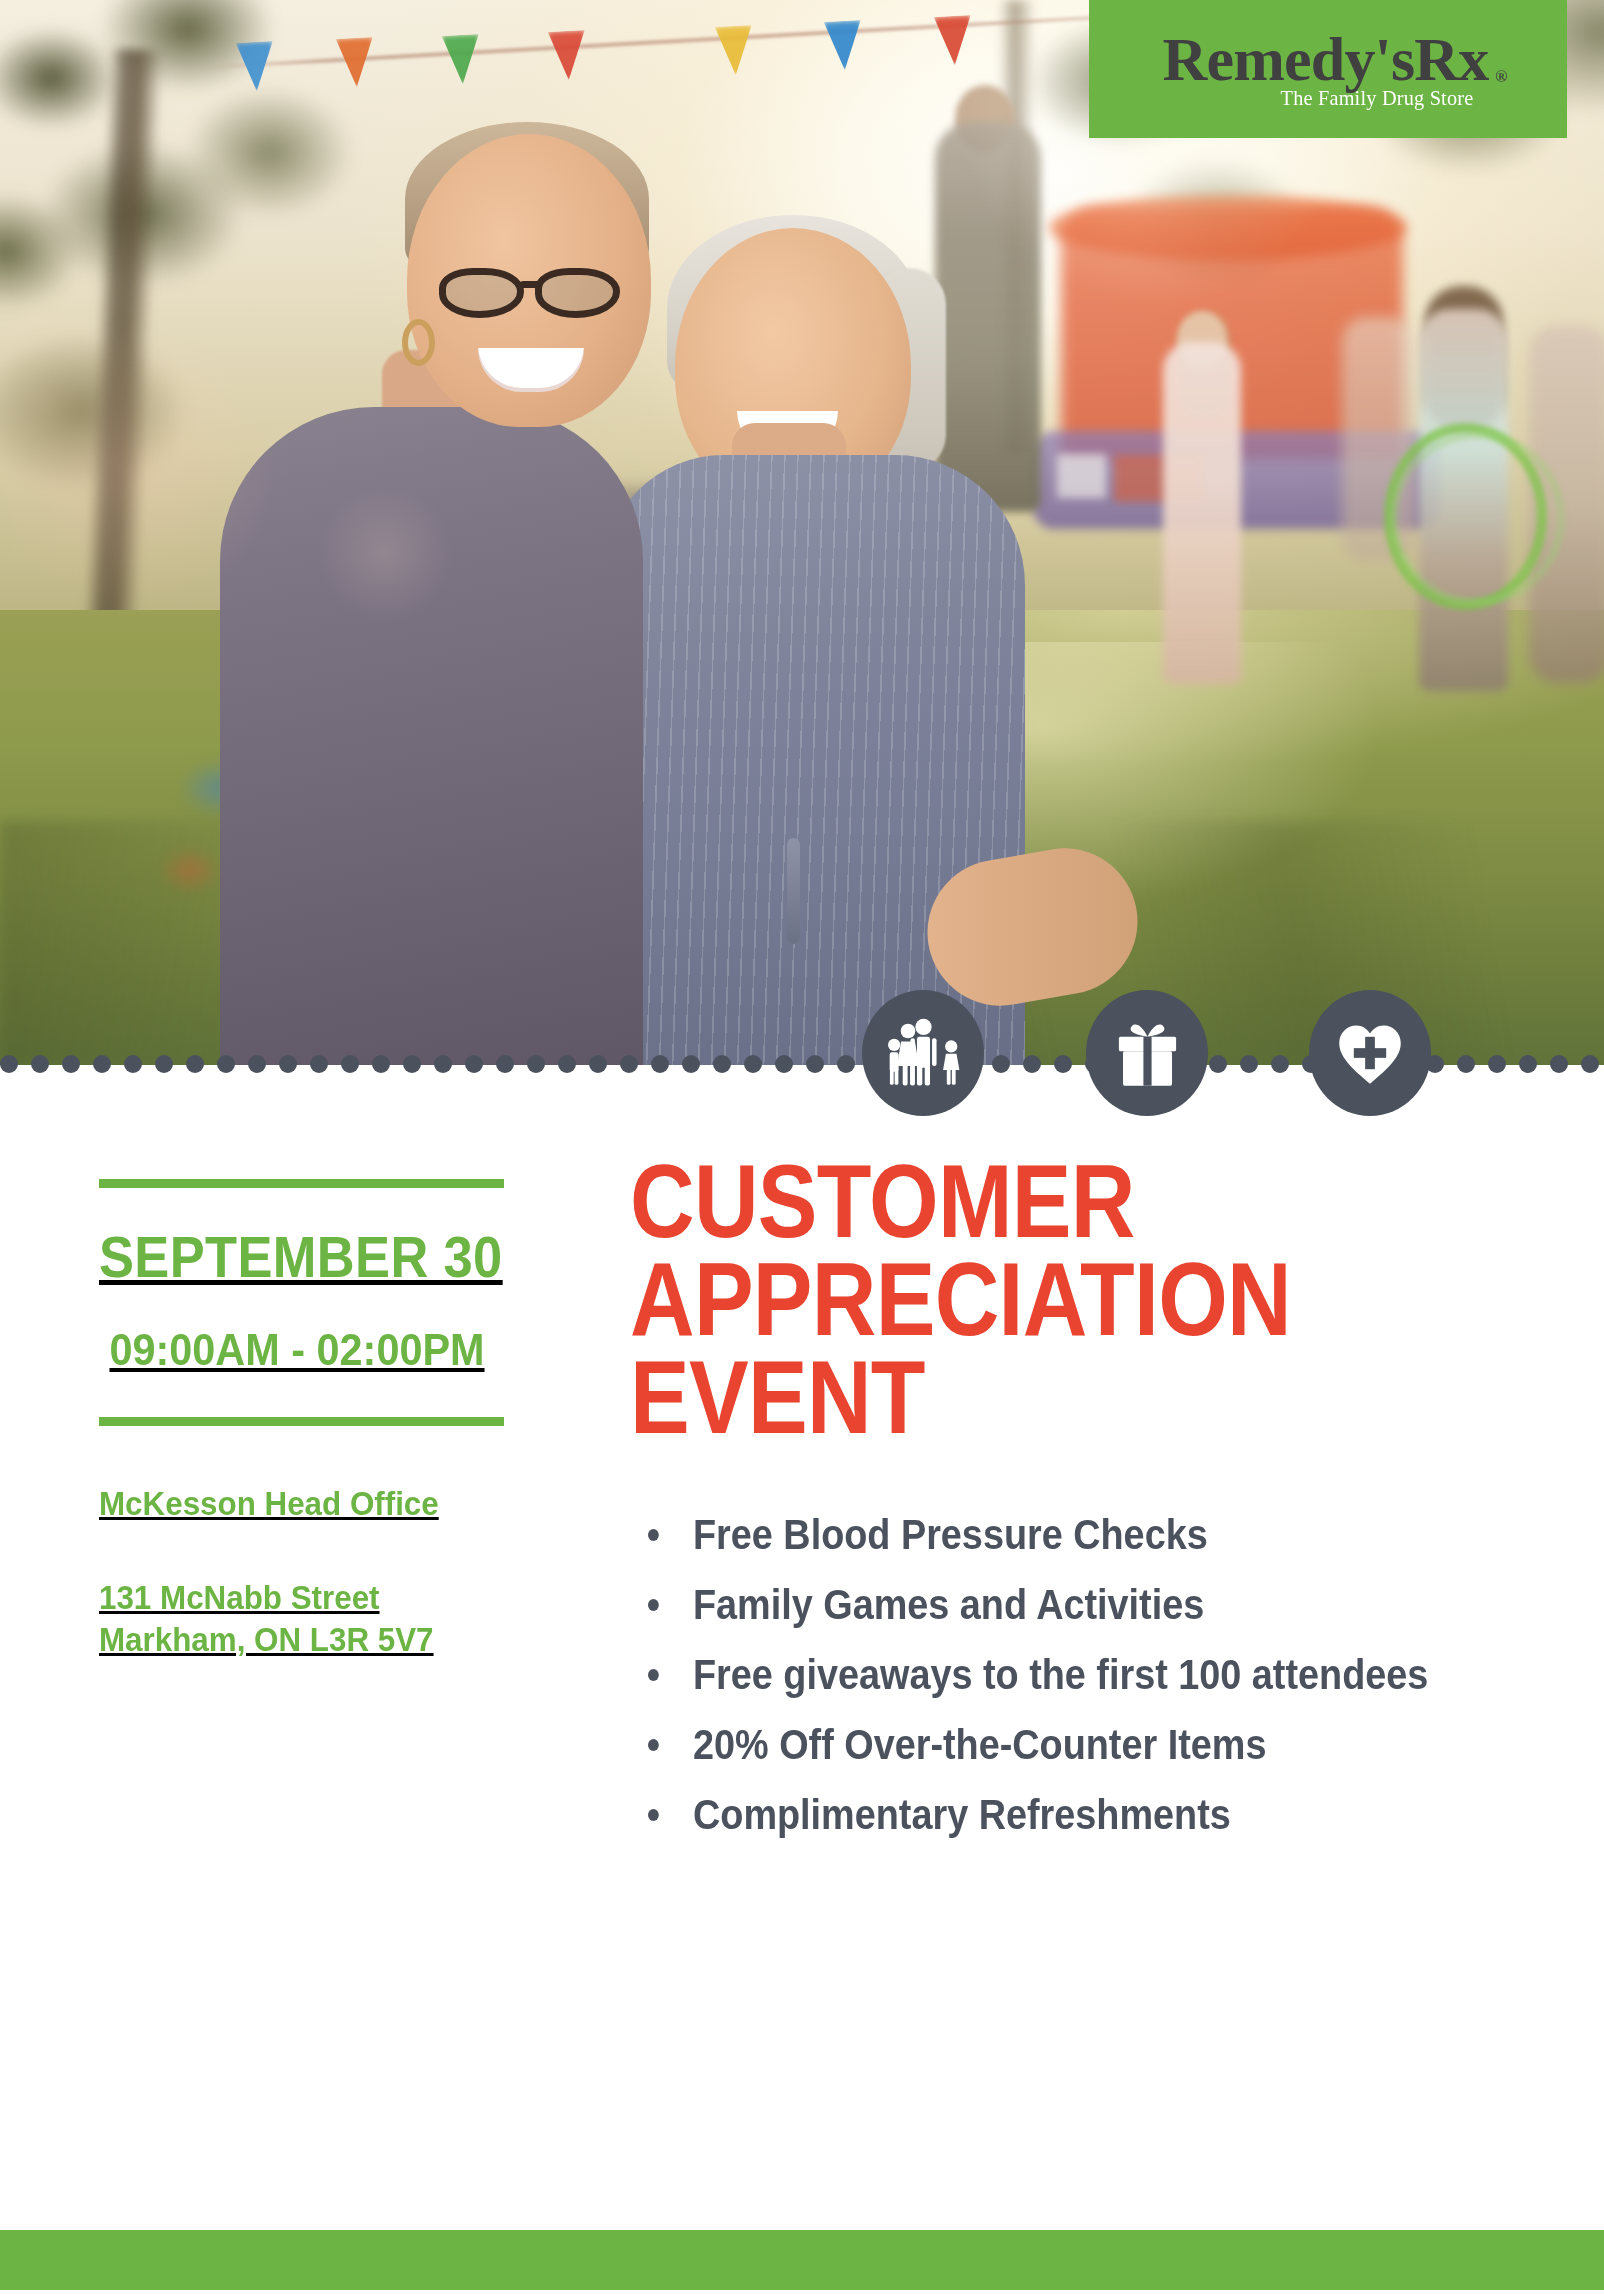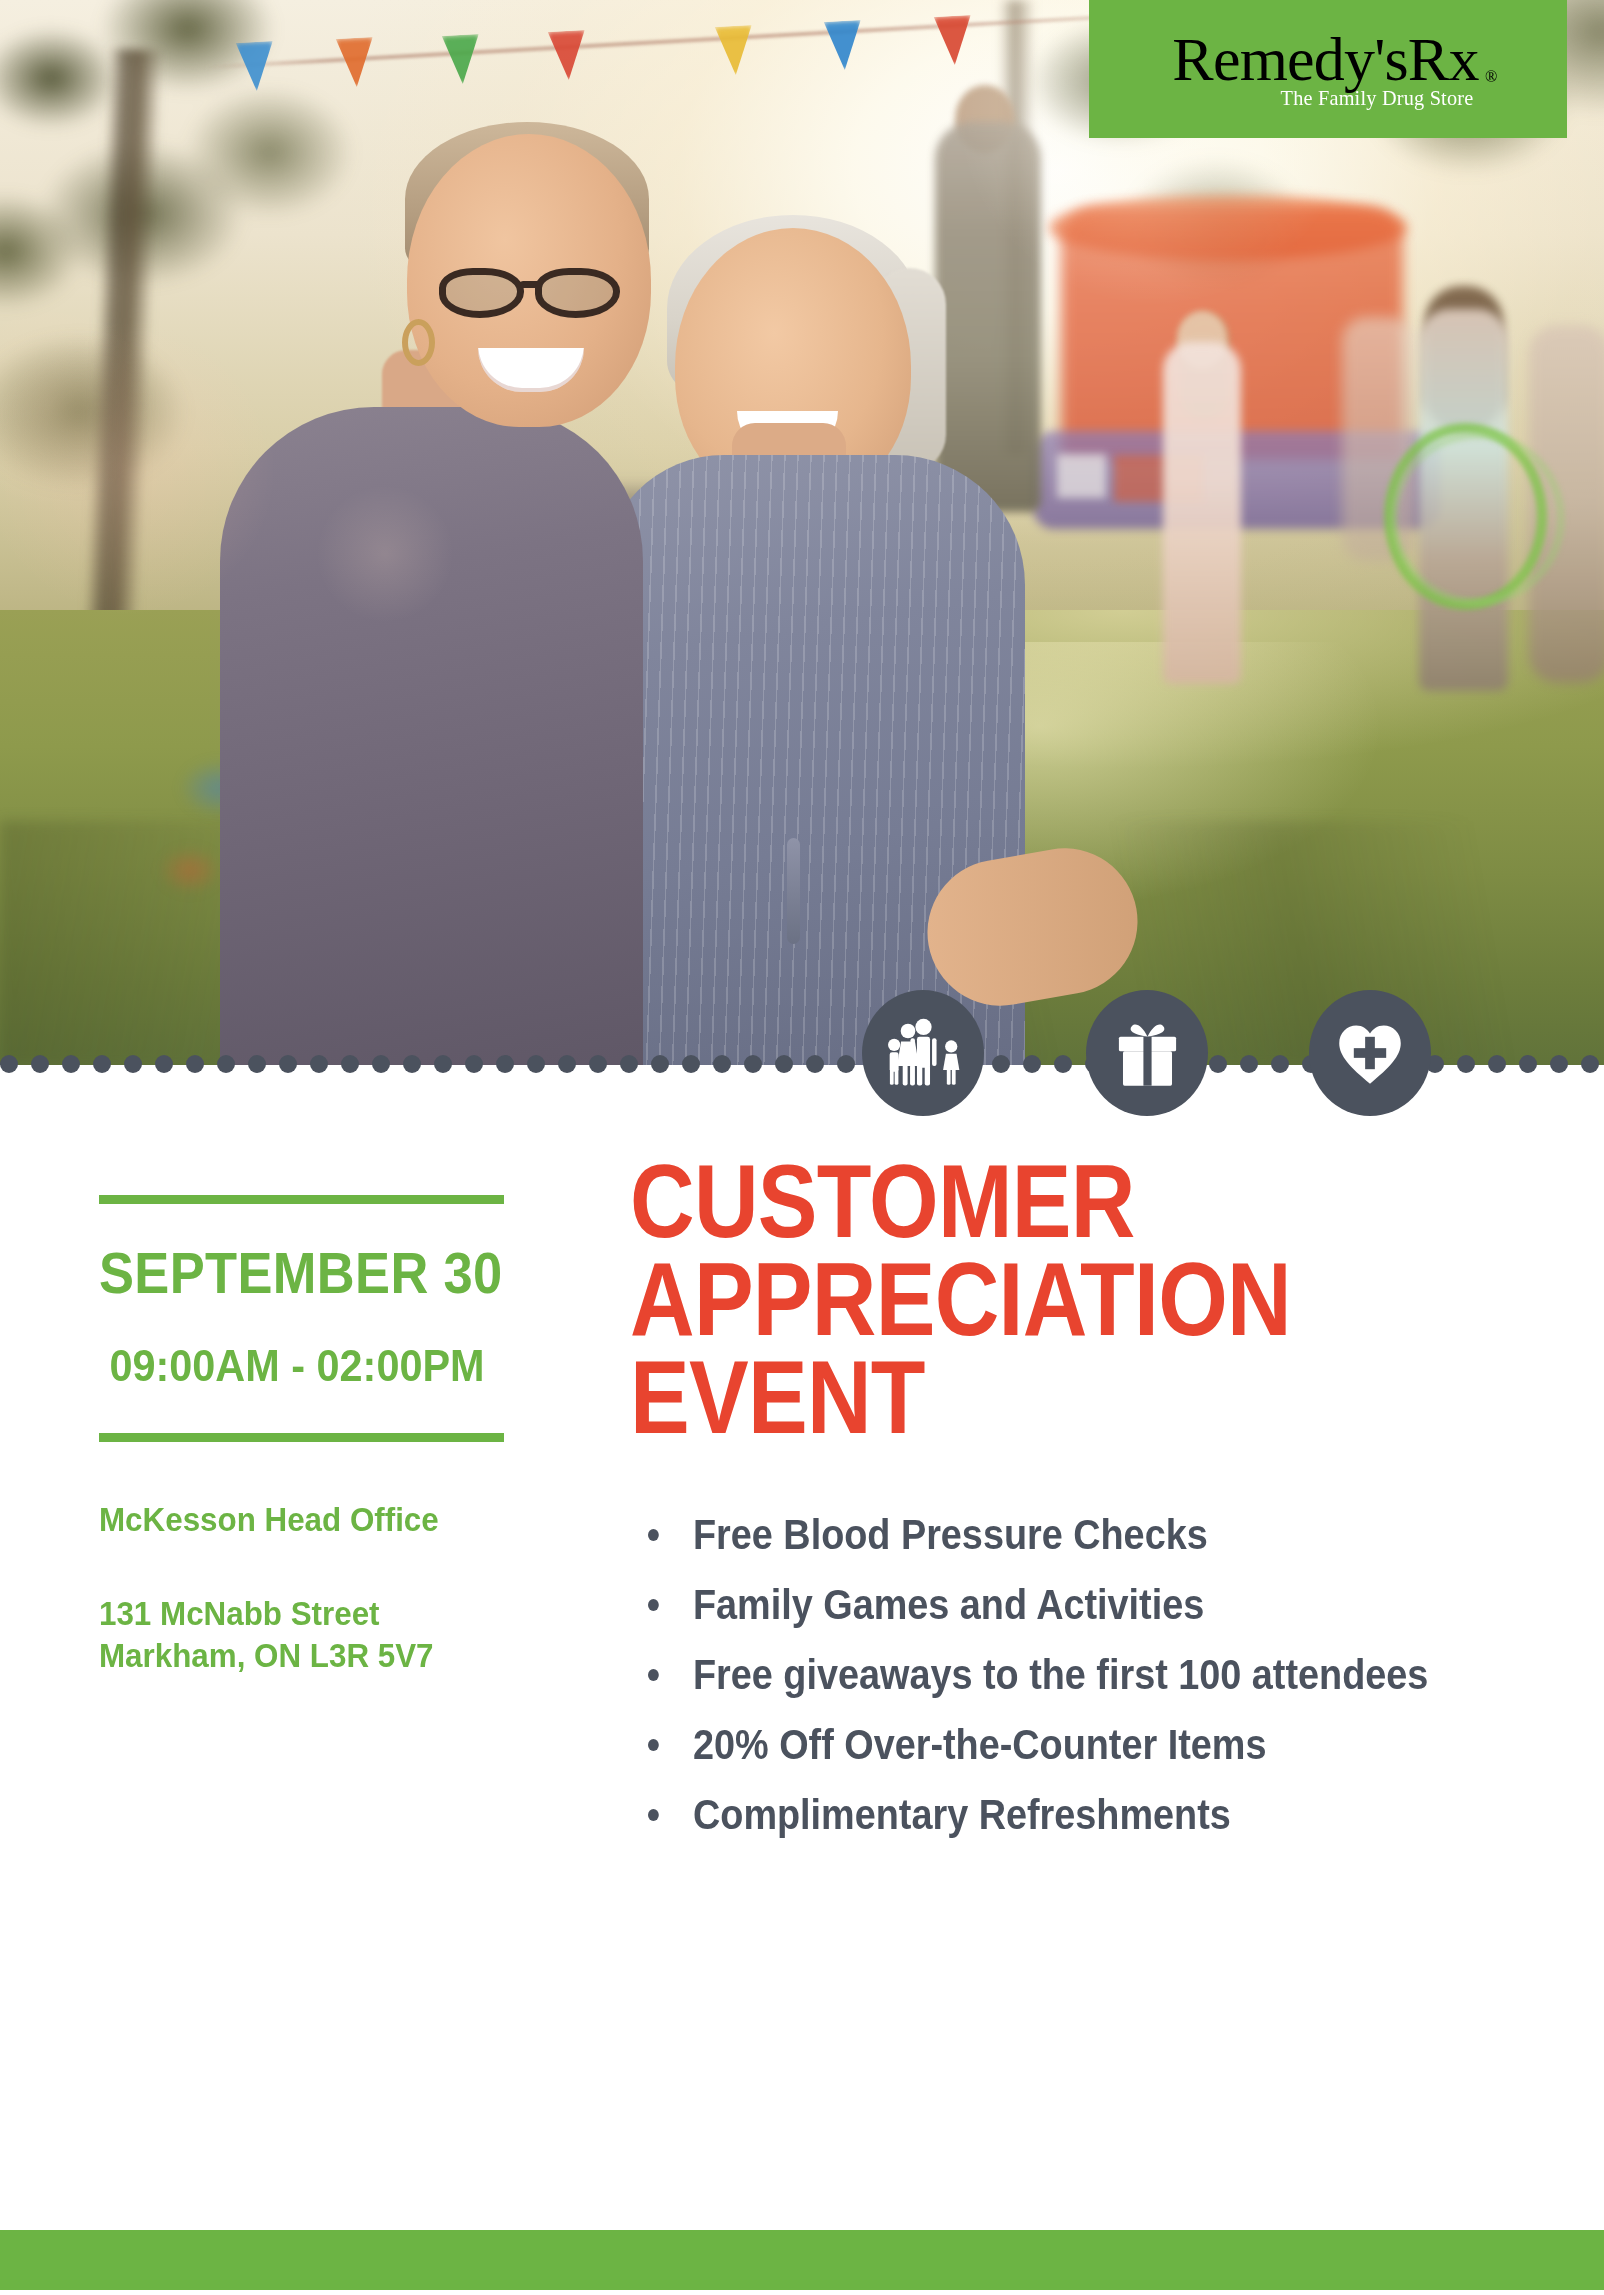--- a/index.html
+++ b/index.html
@@ -286,21 +286,21 @@
     background:#4b525e; flex:0 0 auto; margin-right:13px;
   }
 
   
   .logo {
     position:absolute; right:37px; top:0; width:478px; height:138px;
     background:#6CB444; z-index:8;
     display:flex; flex-direction:column; align-items:center; justify-content:center;
   }
   .logo-word {
-    color:#000000; font-family:"Liberation Serif", serif; font-size:62px; font-weight:400;
+    color:#404040; font-family:"Liberation Serif", serif; font-size:62px; font-weight:700;
     letter-spacing:-0.8px; line-height:1; position:relative; padding-right:18px;margin-left:13px;
   }
   .logo-reg {
     position:absolute; right:0; bottom:4.9px; font-size:16.3px; font-family:"Liberation Serif", serif;
   }
   .logo-tag {
     color:#fff; font-family:"Liberation Serif", serif; font-size:20.3px;
     margin-top:-3.3px; margin-left:98px; letter-spacing:0.2px; white-space:nowrap;
   }
 
@@ -308,21 +308,21 @@
   .icons { position:absolute; left:862px; top:990px; width:569px; height:138px; z-index:9; }
   .icon-circle {
     position:absolute; top:0; width:122px; height:126px; border-radius:50%;
     background:#4b525e; display:flex; align-items:center; justify-content:center;
   }
   .icon-circle svg { display:block; }
 
   
   .body-area { position:absolute; left:0; top:1081px; width:1604px; height:1214px; background:#fff; }
 
-  .left-col { position:absolute; left:99px; top:114px; width:423px; }
+  .left-col { position:absolute; left:99px; top:98px; width:423px;text-decoration:underline; }
   .rule { height:9px; background:#6CB444; width:405px; }
   .date {
     color:#6CB444; font-size:57px; font-weight:bold; letter-spacing:0.4px;
     margin-top:36px; white-space:nowrap;
     font-family:"Liberation Sans Narrow","Liberation Sans",sans-serif;
     transform:scaleX(0.92); transform-origin:left center;
   }
   .time {
     color:#6CB444; font-size:45px; font-weight:bold; margin-top:34px; white-space:nowrap;
     font-family:"Liberation Sans Narrow","Liberation Sans",sans-serif;

